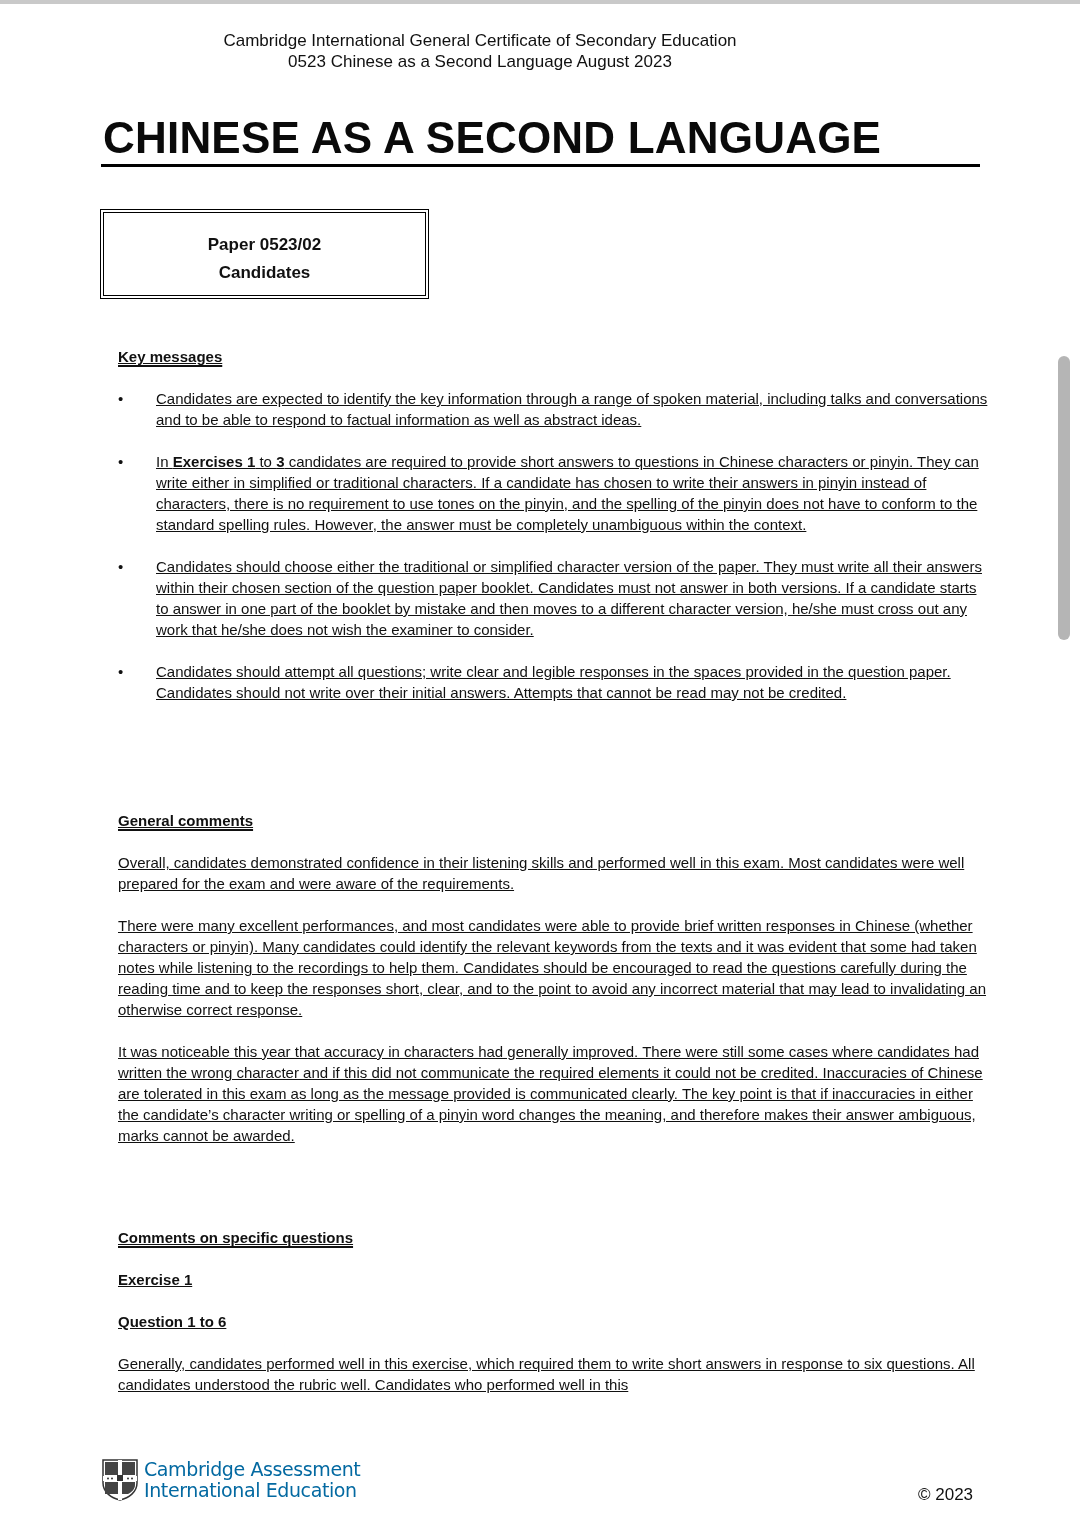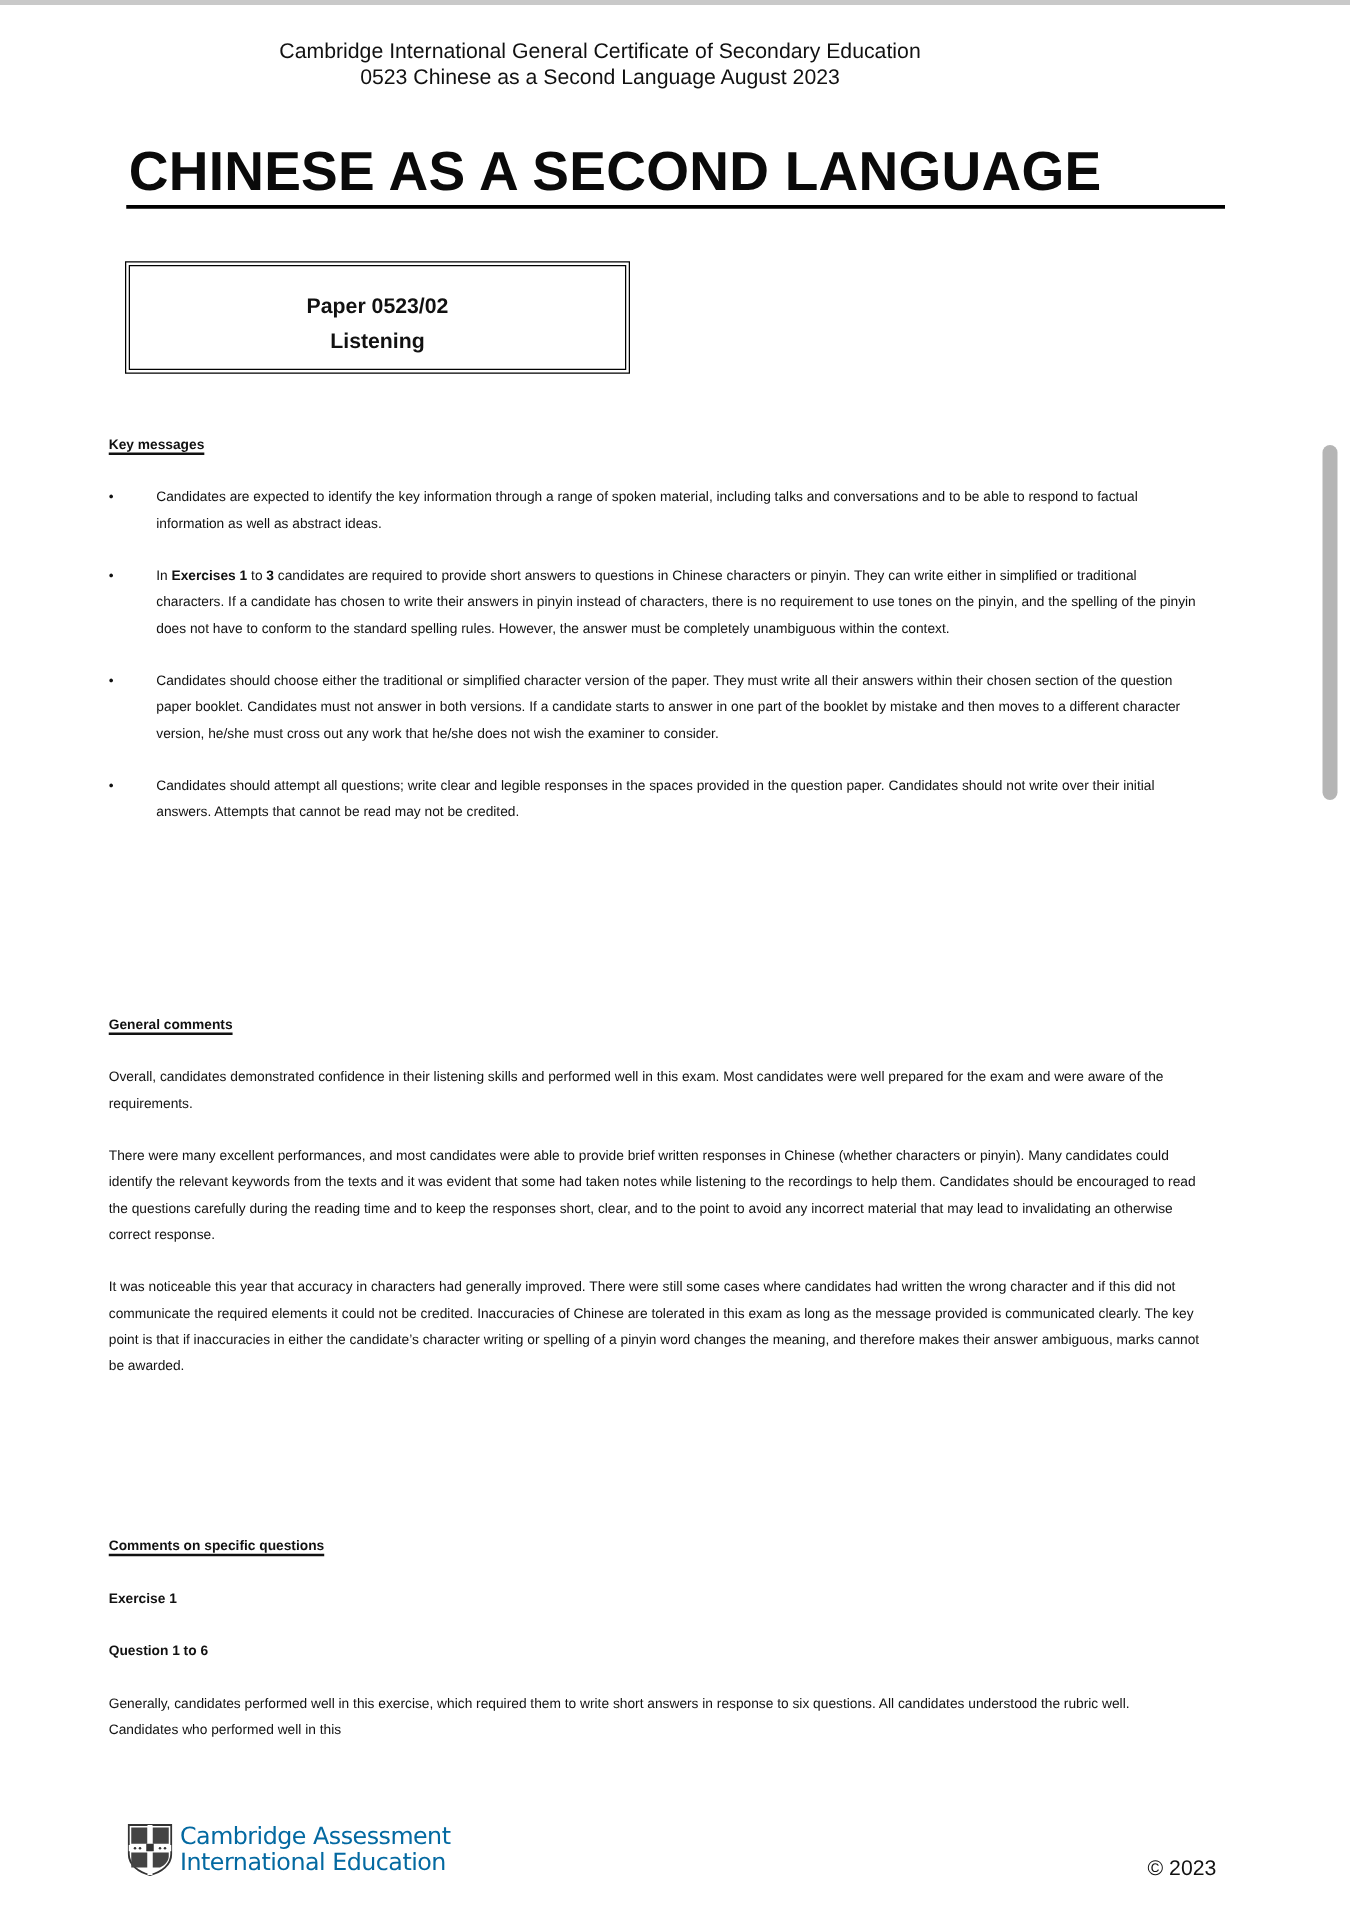--- a/index.html
+++ b/index.html
@@ -10,27 +10,27 @@
   }
   .topbar { position: absolute; left: 0; top: 0; width: 1080px; height: 4px; background: #c9c9c9; }
   .header-block { position: absolute; left: 0; top: 30px; width: 960px; text-align: center; font-size: 17px; line-height: 21px; color: #111; }
   .header-block div { margin: 0; }
   .title {
     position: absolute; left: 103px; top: 113px; margin: 0;
     font-size: 44px; font-weight: bold; letter-spacing: 0.2px; color: #0a0a0a;
   }
   .title-rule { position: absolute; left: 101px; top: 164px; width: 879px; height: 3px; background: #000; }
   .paper-box {
-    position: absolute; left: 100px; top: 209px; width: 404px; height: 90px;
+    position: absolute; left: 100px; top: 209px; width: 329px; height: 90px;
     border: 3px double #000; border-width: 4px; border-style: double;
     box-sizing: border-box; text-align: center;
     font-weight: bold; font-size: 17px; line-height: 28px; padding-top: 18px;
   }
   .section {
-    position: absolute; left: 87px; width: 875px; font-size: 11px; line-height: 21px; color: #111;
+    position: absolute; left: 118px; width: 875px; font-size: 15px; line-height: 21px; color: #111; text-decoration: underline;
   }
   .h-underline { font-weight: bold; text-decoration: underline; text-underline-offset: 3px; text-decoration-thickness: 2px; }
   .h-bold { font-weight: bold; }
   .bullets { list-style: none; margin: 0; padding: 0; }
   .bullets li { position: relative; padding-left: 38px; margin-bottom: 21px; }
   .bullets li .dot { position: absolute; left: 0; top: 0; }
   p { margin: 0 0 21px 0; }
   .logo { position: absolute; left: 102px; top: 1459px; display: flex; align-items: center; }
   .logo svg { display: block; }
   .logo-text { margin-left: 6px; font-family: "DejaVu Sans", sans-serif; font-size: 19px; line-height: 21px; color: #0369a1; letter-spacing: -0.4px; }
@@ -45,21 +45,21 @@
 <div class="header-block">
   <div>Cambridge International General Certificate of Secondary Education</div>
   <div>0523 Chinese as a Second Language August 2023</div>
 </div>
 
 <h1 class="title">CHINESE AS A SECOND LANGUAGE</h1>
 <div class="title-rule"></div>
 
 <div class="paper-box">
   <div>Paper 0523/02</div>
-  <div>Listening</div>
+  <div>Candidates</div>
 </div>
 
 <div class="section" style="top:346px;">
   <div class="h-underline" style="margin-bottom:21px;">Key messages</div>
   <ul class="bullets">
     <li>
       <span class="dot">•</span>
       <span>Candidates are expected to identify the key information through a range of spoken material, including talks and conversations and to be able to respond to factual information as well as abstract ideas.</span>
     </li>
     <li>

